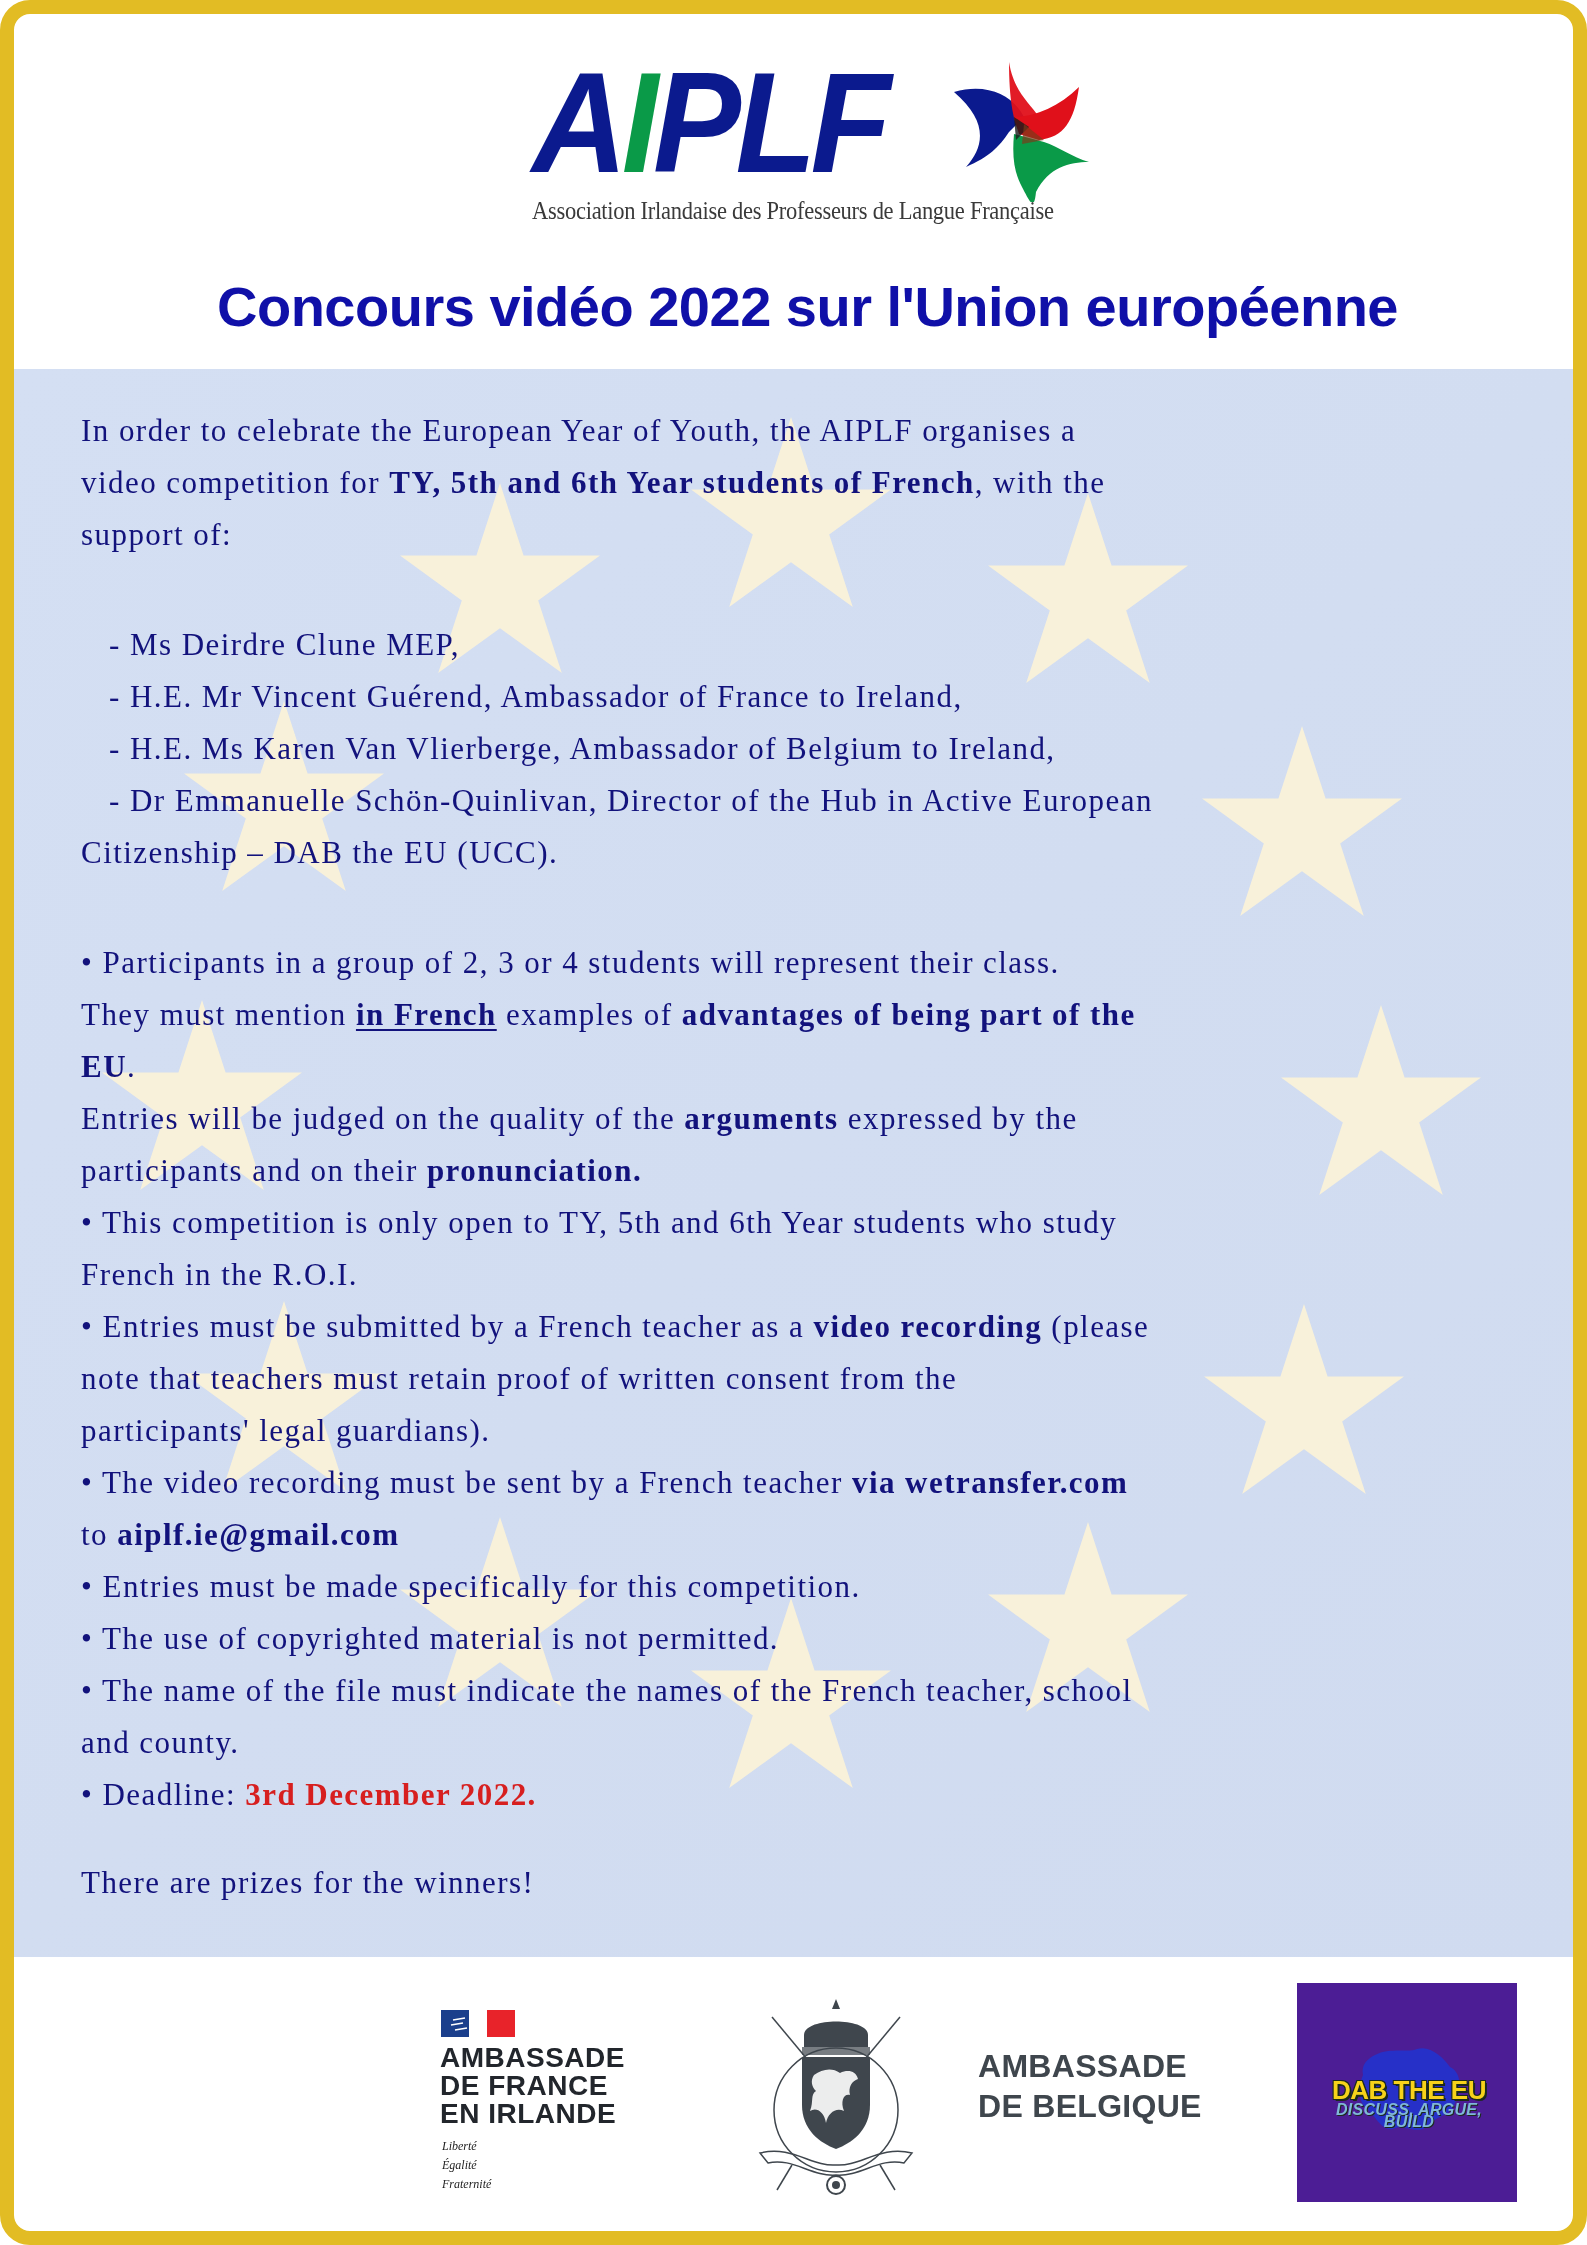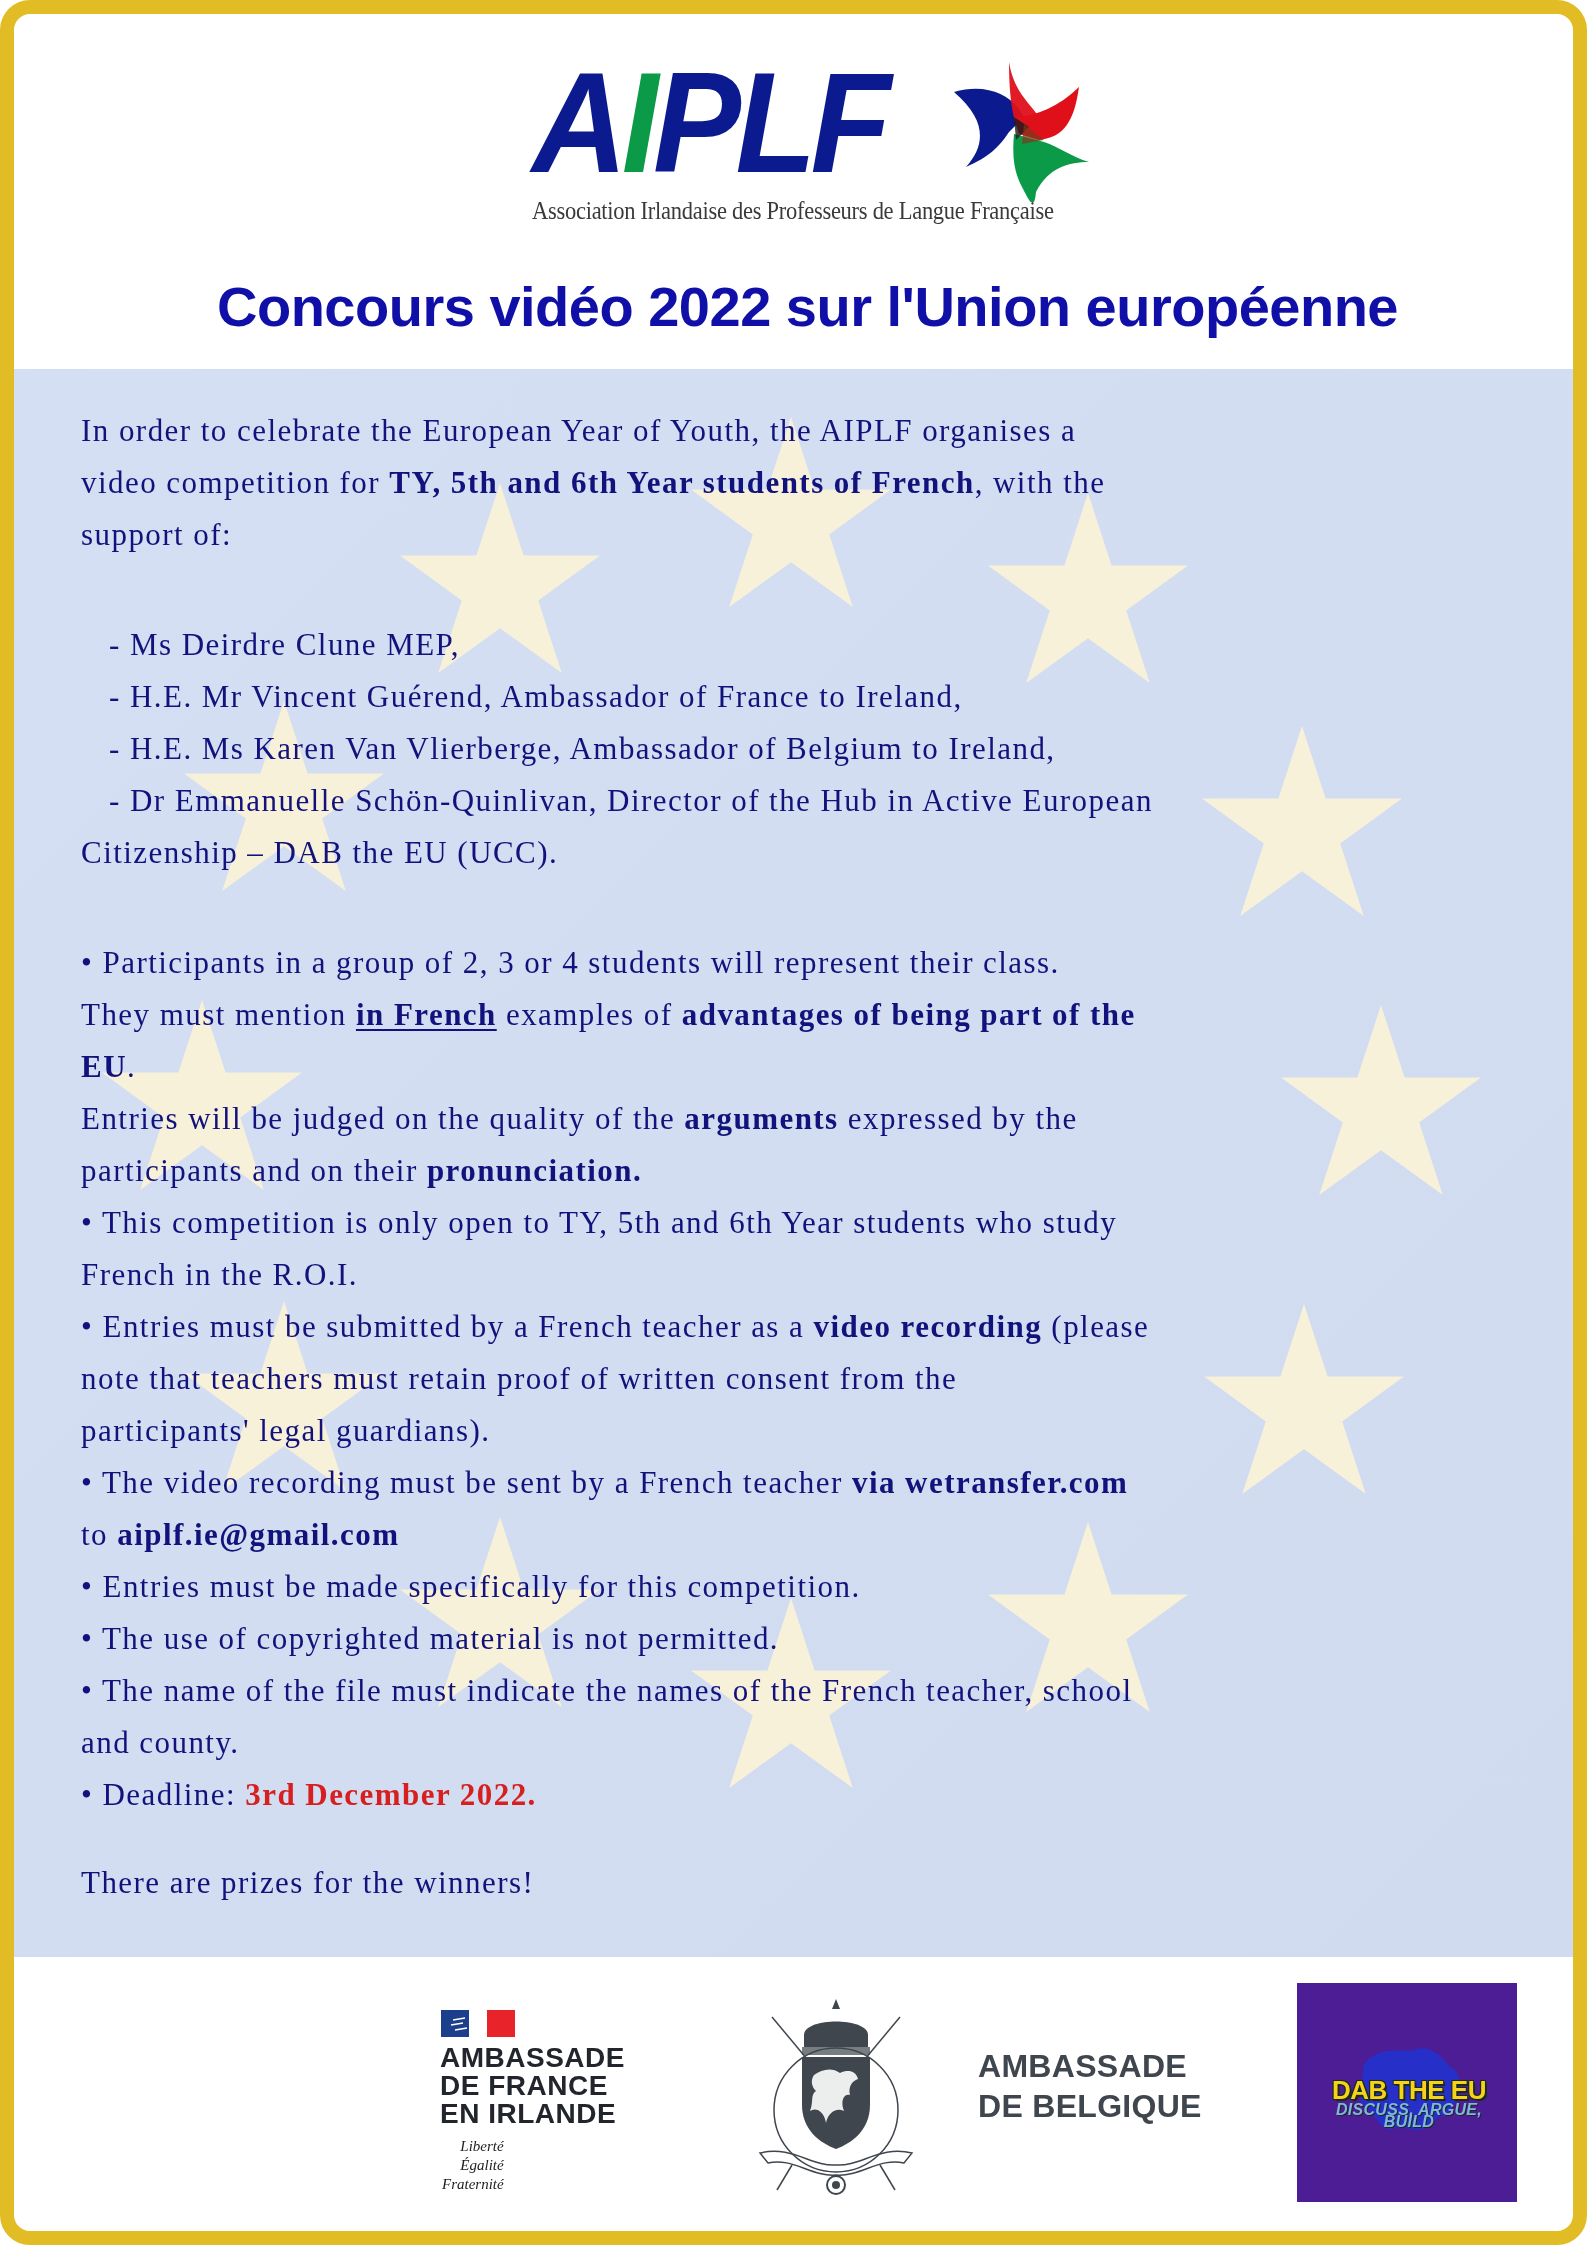--- a/index.html
+++ b/index.html
@@ -56,21 +56,21 @@
   .red { color: #D71F1F; font-weight: bold; }
   .indent { padding-left: 28px; }
   
   .fr-flag { position: absolute; left: 441px; top: 2010px; width: 74px; height: 27px; }
   .fr-text {
     position: absolute; left: 440px; top: 2044px; font-weight: bold; font-size: 28px;
     line-height: 28px; color: #22262C; letter-spacing: 0.5px;
   }
   .fr-motto {
     position: absolute; left: 442px; top: 2137px; font-family: "Liberation Serif", serif;
-    font-style: italic; font-size: 15px; line-height: 19px; color: #222; text-align: right;
+    font-style: italic; font-size: 12px; line-height: 19px; color: #222;
   }
   .be-coat { position: absolute; left: 752px; top: 1995px; width: 168px; height: 206px; }
   .be-text {
     position: absolute; left: 978px; top: 2046px; font-weight: bold; font-size: 32px;
     line-height: 40px; color: #3F464D; letter-spacing: 0.3px;
   }
   .dab { position: absolute; left: 1297px; top: 1983px; width: 220px; height: 219px; background: #4c1d95; }
   .dab-splat { position: absolute; left: 58px; top: 62px; width: 110px; height: 90px; }
   .dab-title {
     position: absolute; left: 32px; top: 94px; width: 160px; text-align: center;

